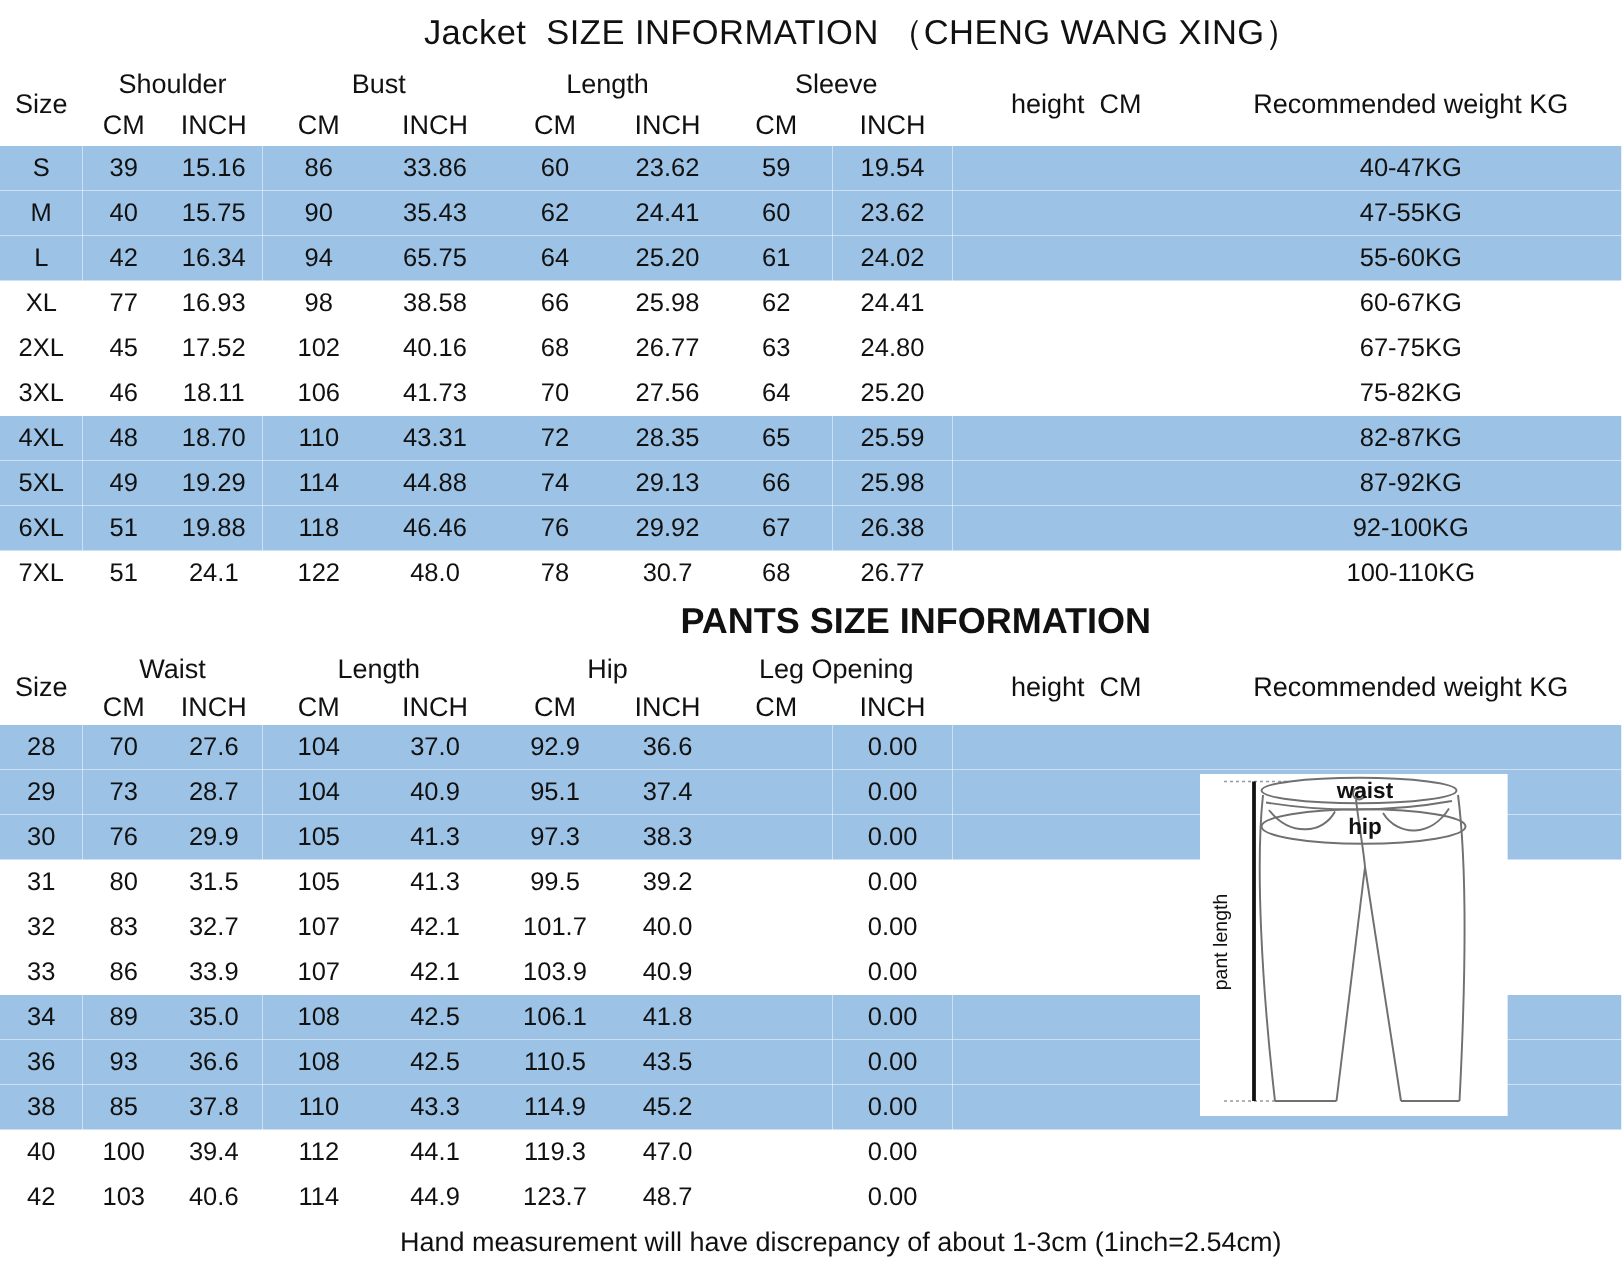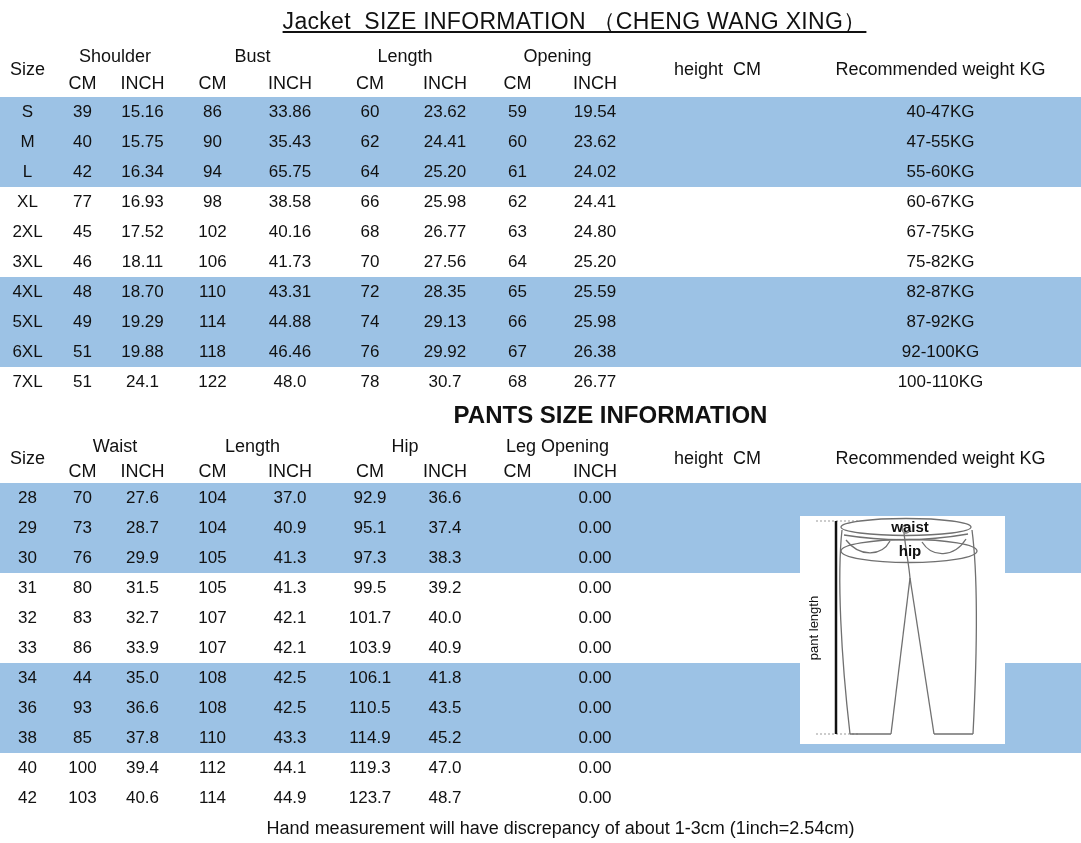--- a/index.html
+++ b/index.html
@@ -10,21 +10,21 @@
     font-family:"Liberation Sans", sans-serif;
     color:#111;
     position:relative;
     overflow:hidden;
   }
   .title {
     display:flex; align-items:center; justify-content:center;
     white-space:pre;
   }
   .jacket-title {
-    height:42px; font-size:23px; padding-left:68px; letter-spacing:0.3px;text-decoration:underline;
+    height:42px; font-size:23px; padding-left:68px; letter-spacing:0.3px;
   }
   .pants-title {
     height:36px; font-size:24px; font-weight:700; padding-left:140px;text-align:center;
   }
   table.size-table {
     width:1081px; border-collapse:collapse; table-layout:fixed;
   }
   table.size-table th, table.size-table td {
     padding:0; text-align:center; font-weight:normal; overflow:hidden;
   }
@@ -66,21 +66,21 @@
         <col style="width:80px">
       <col style="width:165px">
         <col style="width:281px">
     </colgroup>
     <thead>
       <tr class="group-row">
         <th rowspan="2">Size</th>
         <th colspan="2">Shoulder</th>
         <th colspan="2">Bust</th>
         <th colspan="2">Length</th>
-        <th colspan="2">Opening</th>
+        <th colspan="2">Sleeve</th>
         <th rowspan="2">height  CM</th>
         <th rowspan="2">Recommended weight KG</th>
       </tr>
       <tr class="unit-row">
         <th>CM</th>
         <th>INCH</th>
         <th>CM</th>
         <th>INCH</th>
         <th>CM</th>
         <th>INCH</th>
@@ -333,21 +333,21 @@
           <td>42.1</td>
           <td>103.9</td>
           <td>40.9</td>
           <td></td>
           <td>0.00</td>
           <td></td>
           <td></td>
         </tr>
         <tr class="hl">
           <td>34</td>
-          <td>44</td>
+          <td>89</td>
           <td>35.0</td>
           <td>108</td>
           <td>42.5</td>
           <td>106.1</td>
           <td>41.8</td>
           <td></td>
           <td>0.00</td>
           <td></td>
           <td></td>
         </tr>

